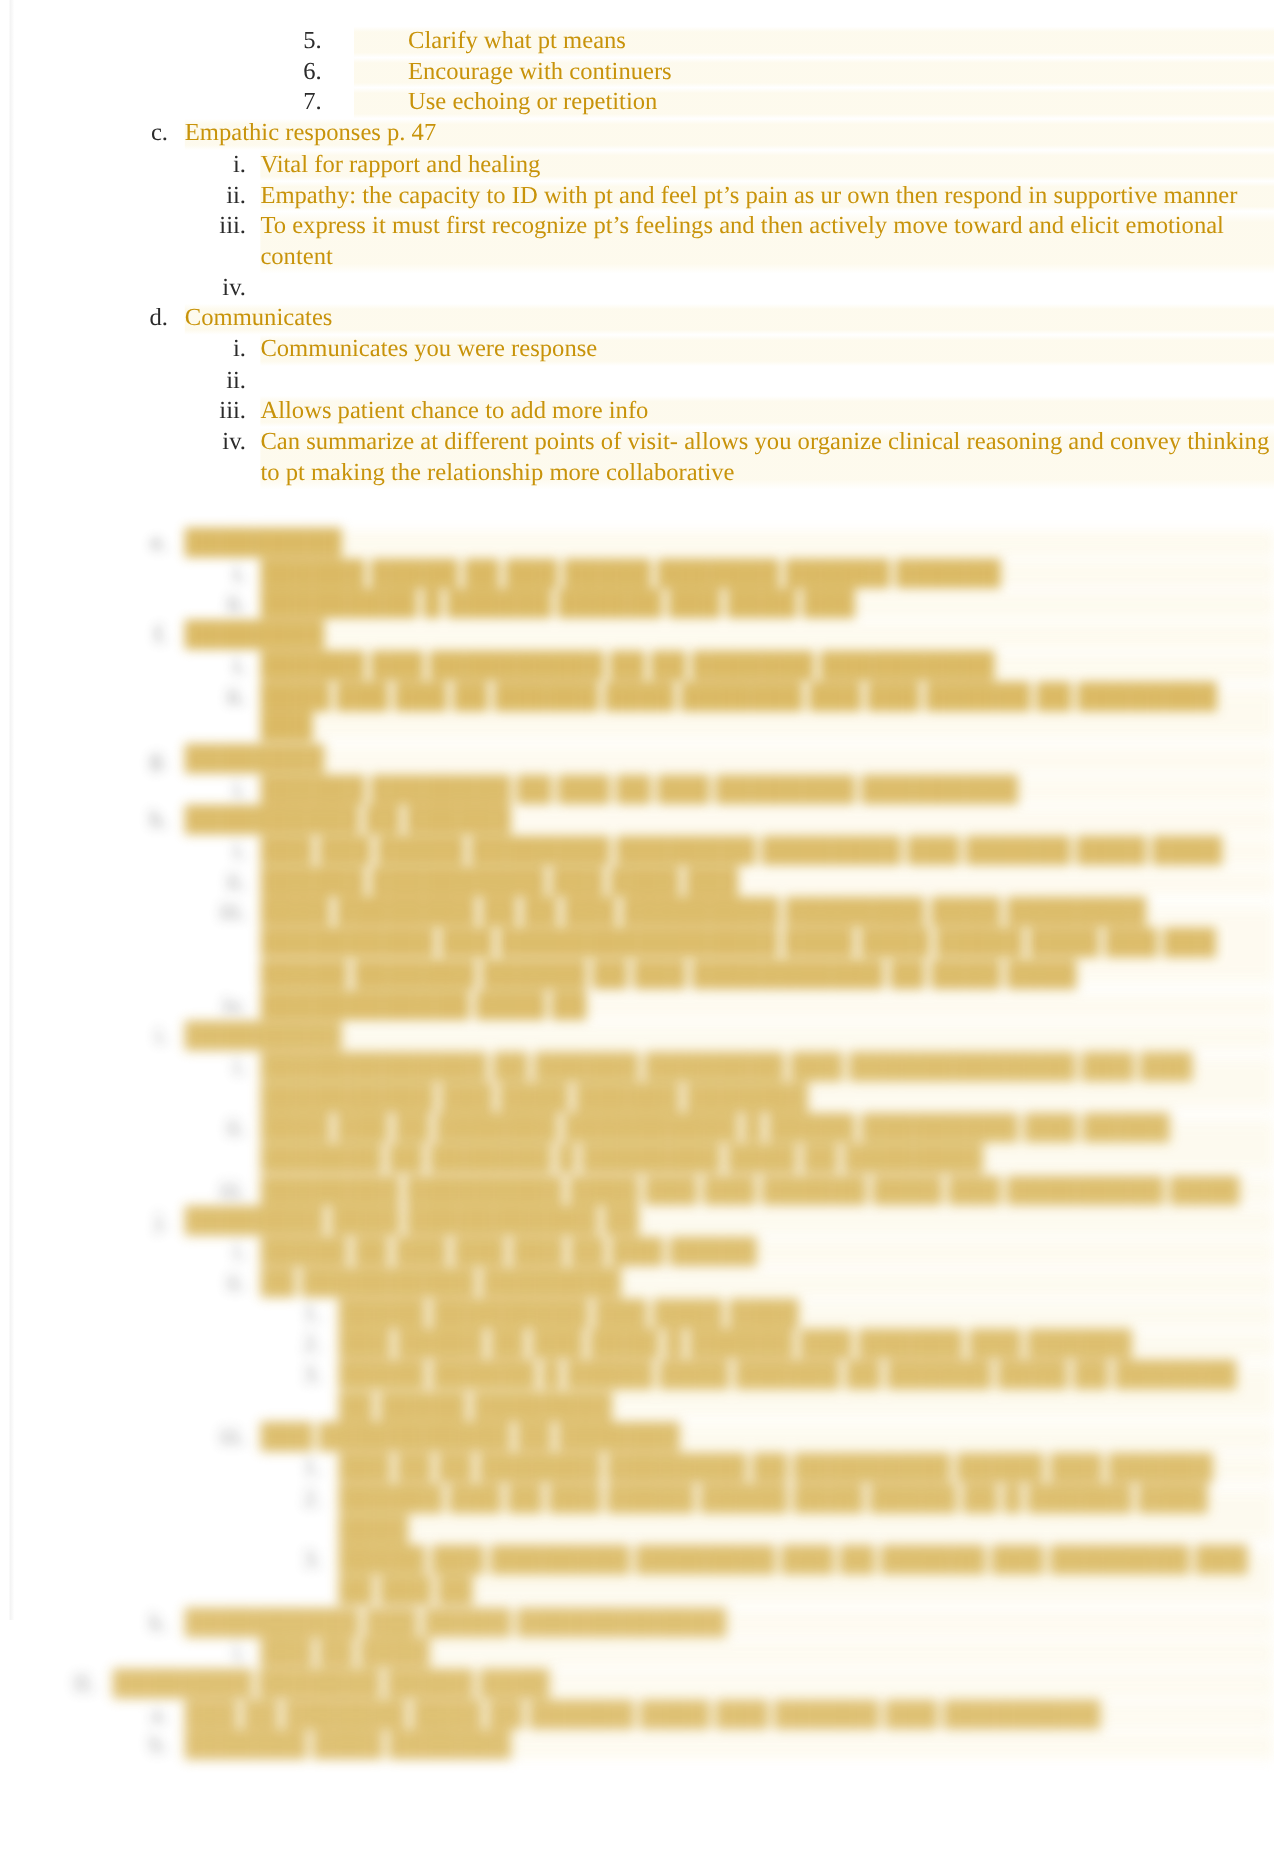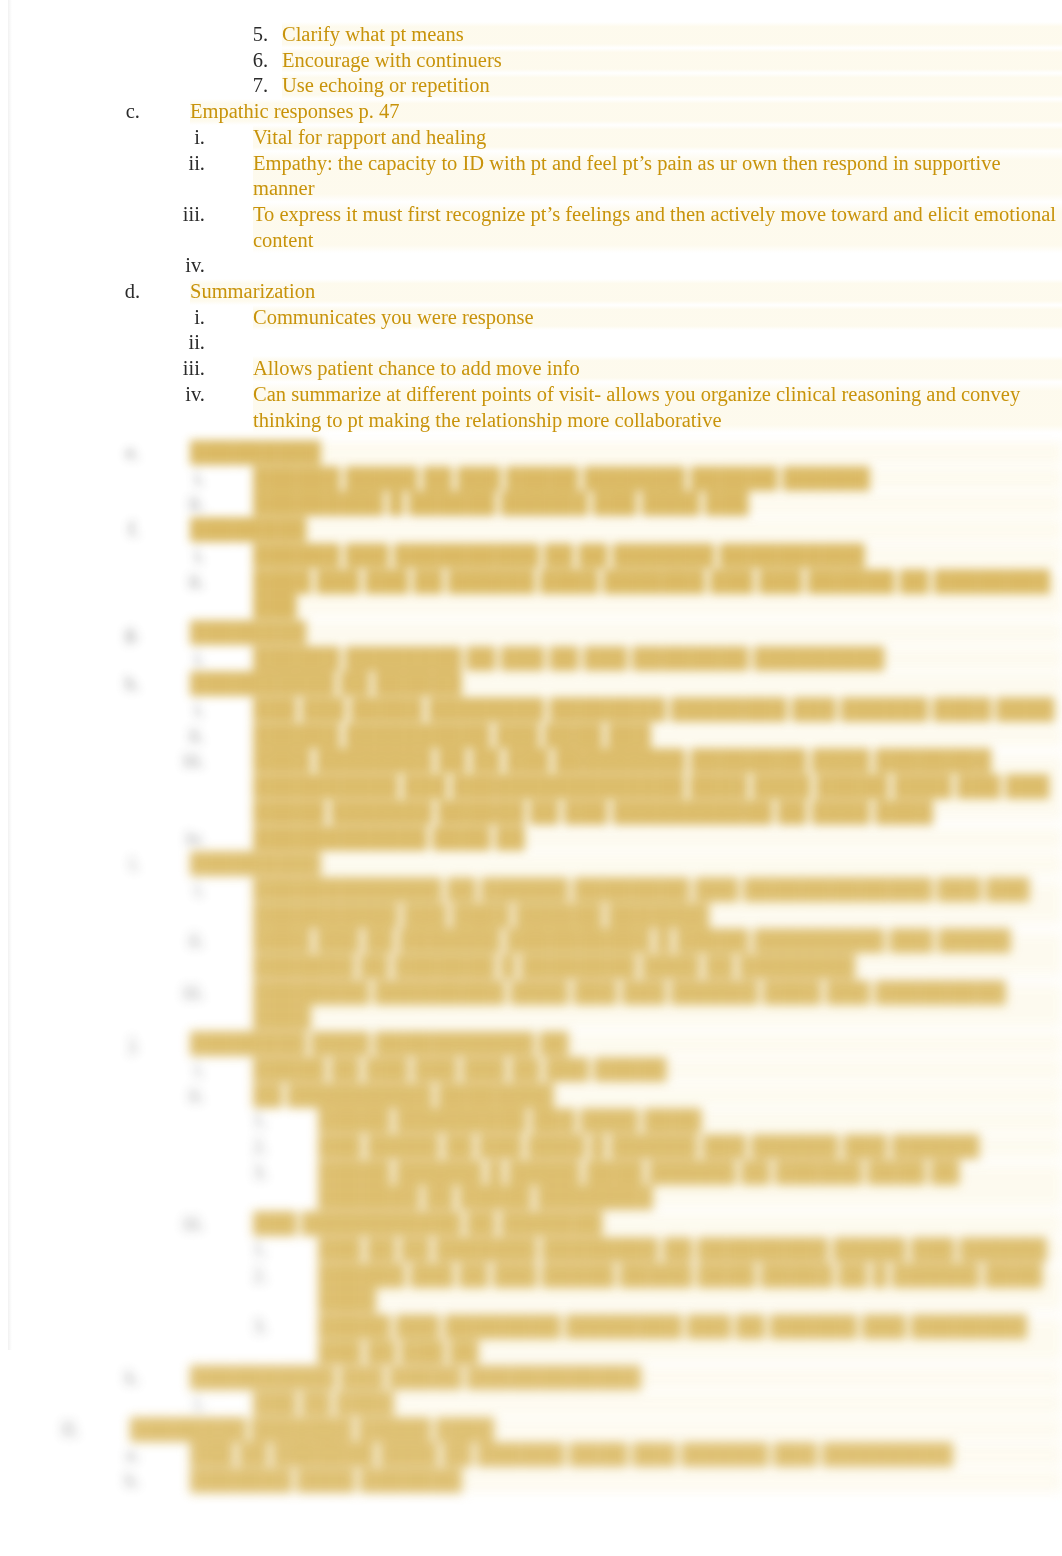--- a/index.html
+++ b/index.html
@@ -51,26 +51,25 @@
   }
   .txt {
     flex: 1 1 auto;
     color: #C8930A;
     
     background: linear-gradient(to bottom,
                 rgba(255,252,240,0) 0%,
                 rgba(252,246,223,0.55) 18%,
                 rgba(252,246,223,0.55) 84%,
                 rgba(255,252,240,0) 100%);
-    margin-left: 36px;
   }
 
   
   .lvl-num   .marker { width: 268px; padding-right: 14px; }   
-  .lvl-num   .txt    { margin-left: 0; }
+  .lvl-num   .txt    { margin-left: 13px; padding-left: 45px; }
 
   .lvl-alpha .marker { width: 140px; padding-right: 14px; }   
   .lvl-roman .marker { width: 205px; padding-right: 12px; }   
   .lvl-deep  .marker { width: 268px; padding-right: 14px; }
   .lvl-top   .marker { width: 80px;  padding-right: 14px; }
 
   
   #clear-block {
     position: absolute;
     left: 0;
@@ -134,32 +133,32 @@
     <div class="row lvl-roman">
       <span class="marker">iii.</span>
       <span class="txt">To express it must first recognize pt’s feelings and then actively move toward and elicit emotional content</span>
     </div>
     <div class="row lvl-roman">
       <span class="marker">iv.</span>
     </div>
 
     <div class="row lvl-alpha">
       <span class="marker">d.</span>
-      <span class="txt">Summarization</span>
+      <span class="txt">Communicates</span>
     </div>
     <div class="row lvl-roman">
       <span class="marker">i.</span>
       <span class="txt">Communicates you were response</span>
     </div>
     <div class="row lvl-roman">
       <span class="marker">ii.</span>
     </div>
     <div class="row lvl-roman">
       <span class="marker">iii.</span>
-      <span class="txt">Allows patient chance to add move info</span>
+      <span class="txt">Allows patient chance to add more info</span>
     </div>
     <div class="row lvl-roman">
       <span class="marker">iv.</span>
       <span class="txt">Can summarize at different points of visit- allows you organize clinical reasoning and convey thinking to pt making the relationship more collaborative</span>
     </div>
   </div>
 
   <div id="blur-block">
 
     <div class="band-1">

